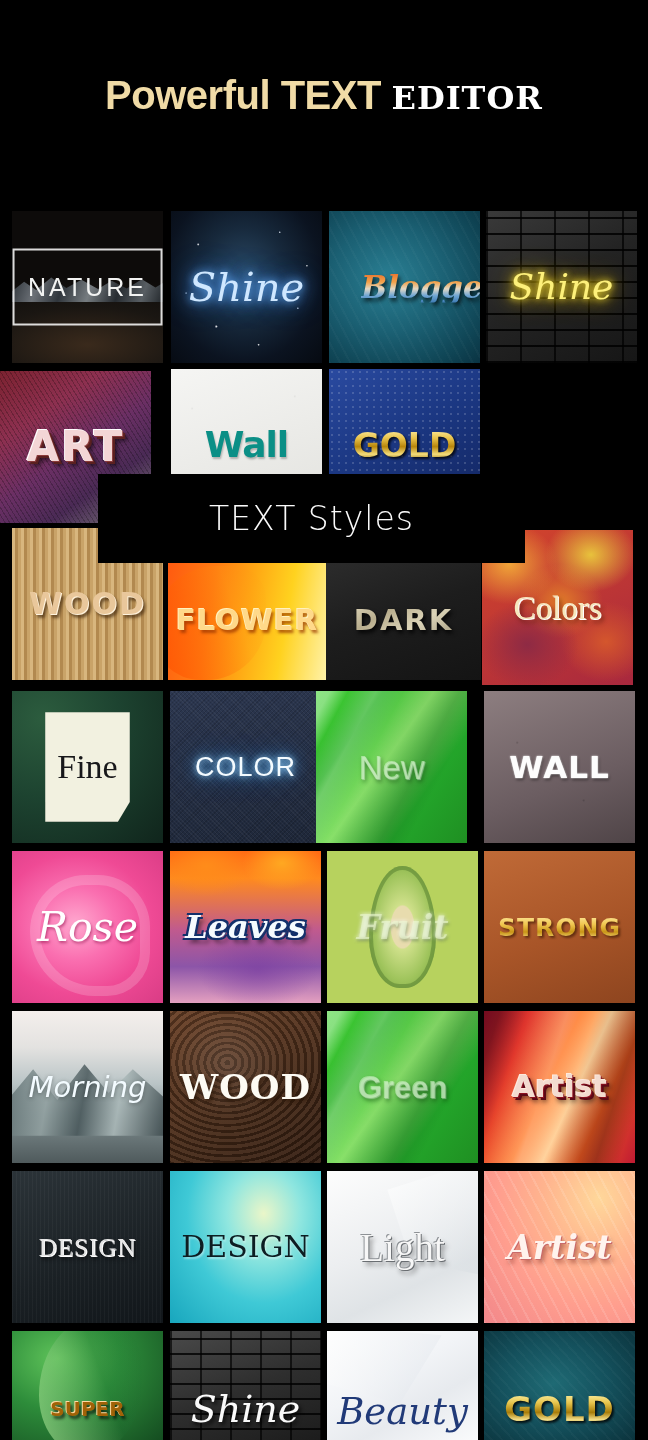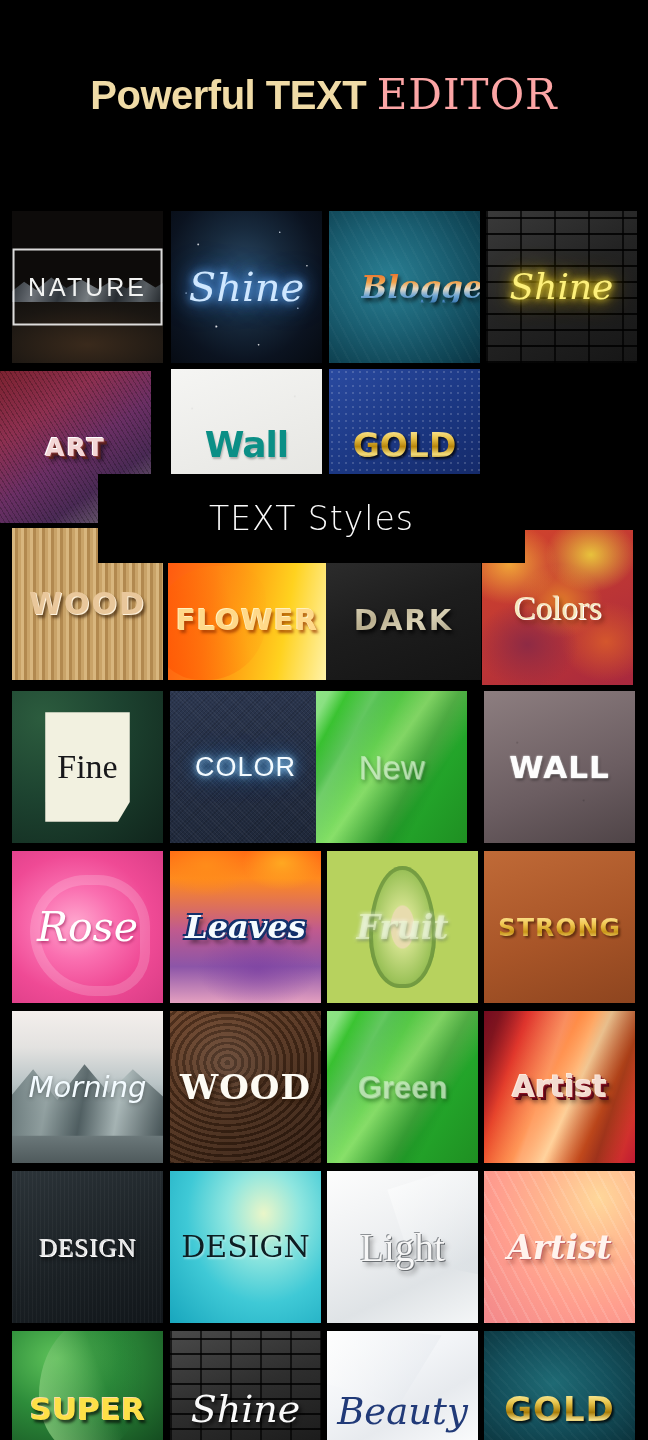--- a/index.html
+++ b/index.html
@@ -14,22 +14,22 @@
   .header {
     position:absolute; left:0; top:0; width:648px; height:190px;
     display:flex; align-items:center; justify-content:center;
   }
   .header-title {
     font-size:40px; font-weight:bold; letter-spacing:-0.5px;
     white-space:nowrap; line-height:1;
   }
   .h-part1 { color:#f0dba6; font-family:"Liberation Sans", sans-serif; font-weight:bold; }
   .h-part2 {
-    color:#fca5a5; font-family:"DejaVu Serif", serif; font-weight:normal;
-    letter-spacing:1px; font-size:42px;
+    color:#ffffff; font-family:"DejaVu Serif", serif; font-weight:bold;
+    letter-spacing:1px; font-size:32px;
   }
 
   
   .grid {
     position:absolute; left:0; top:205px; width:648px; height:1240px;
   }
   .tile {
     position:absolute; width:151px; height:152px;
     overflow:hidden; background:#111;
   }
@@ -321,21 +321,21 @@
     -webkit-background-clip:text; background-clip:text; color:transparent;
     filter:drop-shadow(2px 3px 2px rgba(0,0,0,.7));
     margin-left:32px;
   }
   .t-neon-yellow{
     color:#fdf07a; font-size:36px; font-style:italic;
     font-family:"DejaVu Serif", serif;
     text-shadow:0 0 6px #f5e23a, 0 0 14px #e8c40c, 0 0 26px #c59a00;
   }
   .t-art{
-    color:#f3d6d6; font-size:25px; font-weight:bold; letter-spacing:2px;
+    color:#f3d6d6; font-size:42px; font-weight:bold; letter-spacing:2px;
     font-family:"DejaVu Sans", sans-serif;
     text-shadow:-1px -1px 0 #fff, 1px 1px 0 #8a3a3a, 3px 3px 0 #5a2020, 5px 5px 4px rgba(0,0,0,.6);
   }
   .t-wall-teal{
     color:#0b8f86; font-size:36px; font-weight:bold; letter-spacing:-1px;
     font-family:"DejaVu Sans", sans-serif;
     text-shadow:1px 2px 2px rgba(0,0,0,.25);
   }
   .t-gold{
     font-size:33px; font-weight:bold; letter-spacing:0px;
@@ -446,21 +446,21 @@
     color:#f7f7f7; font-size:39px;
     font-family:"Liberation Serif", serif;
     text-shadow:-1px -1px 0 #8e9296, 1px 1px 0 #6a6e72, 3px 4px 5px rgba(0,0,0,.4);
   }
   .t-artist-peach{
     color:#fff3ee; font-size:33px; font-style:italic; font-weight:bold;
     font-family:"DejaVu Serif", serif;
     text-shadow:1px 1px 0 #c96a6a, 3px 4px 4px rgba(130,50,40,.5);
   }
   .t-super{
-    color:#fde047; font-size:31px; font-weight:bold; letter-spacing:0px;
+    color:#a16207; font-size:20px; font-weight:bold; letter-spacing:0px;
     font-family:"DejaVu Sans", sans-serif;
     text-shadow:-1px -1px 0 #ffd9a0, 2px 3px 3px rgba(0,0,0,.65);
   }
   .t-shine-script{
     color:#fafafa; font-size:38px; font-style:italic;
     font-family:"DejaVu Serif", serif;
     text-shadow:2px 3px 4px rgba(0,0,0,.8);
   }
   .t-beauty{
     color:#213a78; font-size:37px; font-style:italic;

